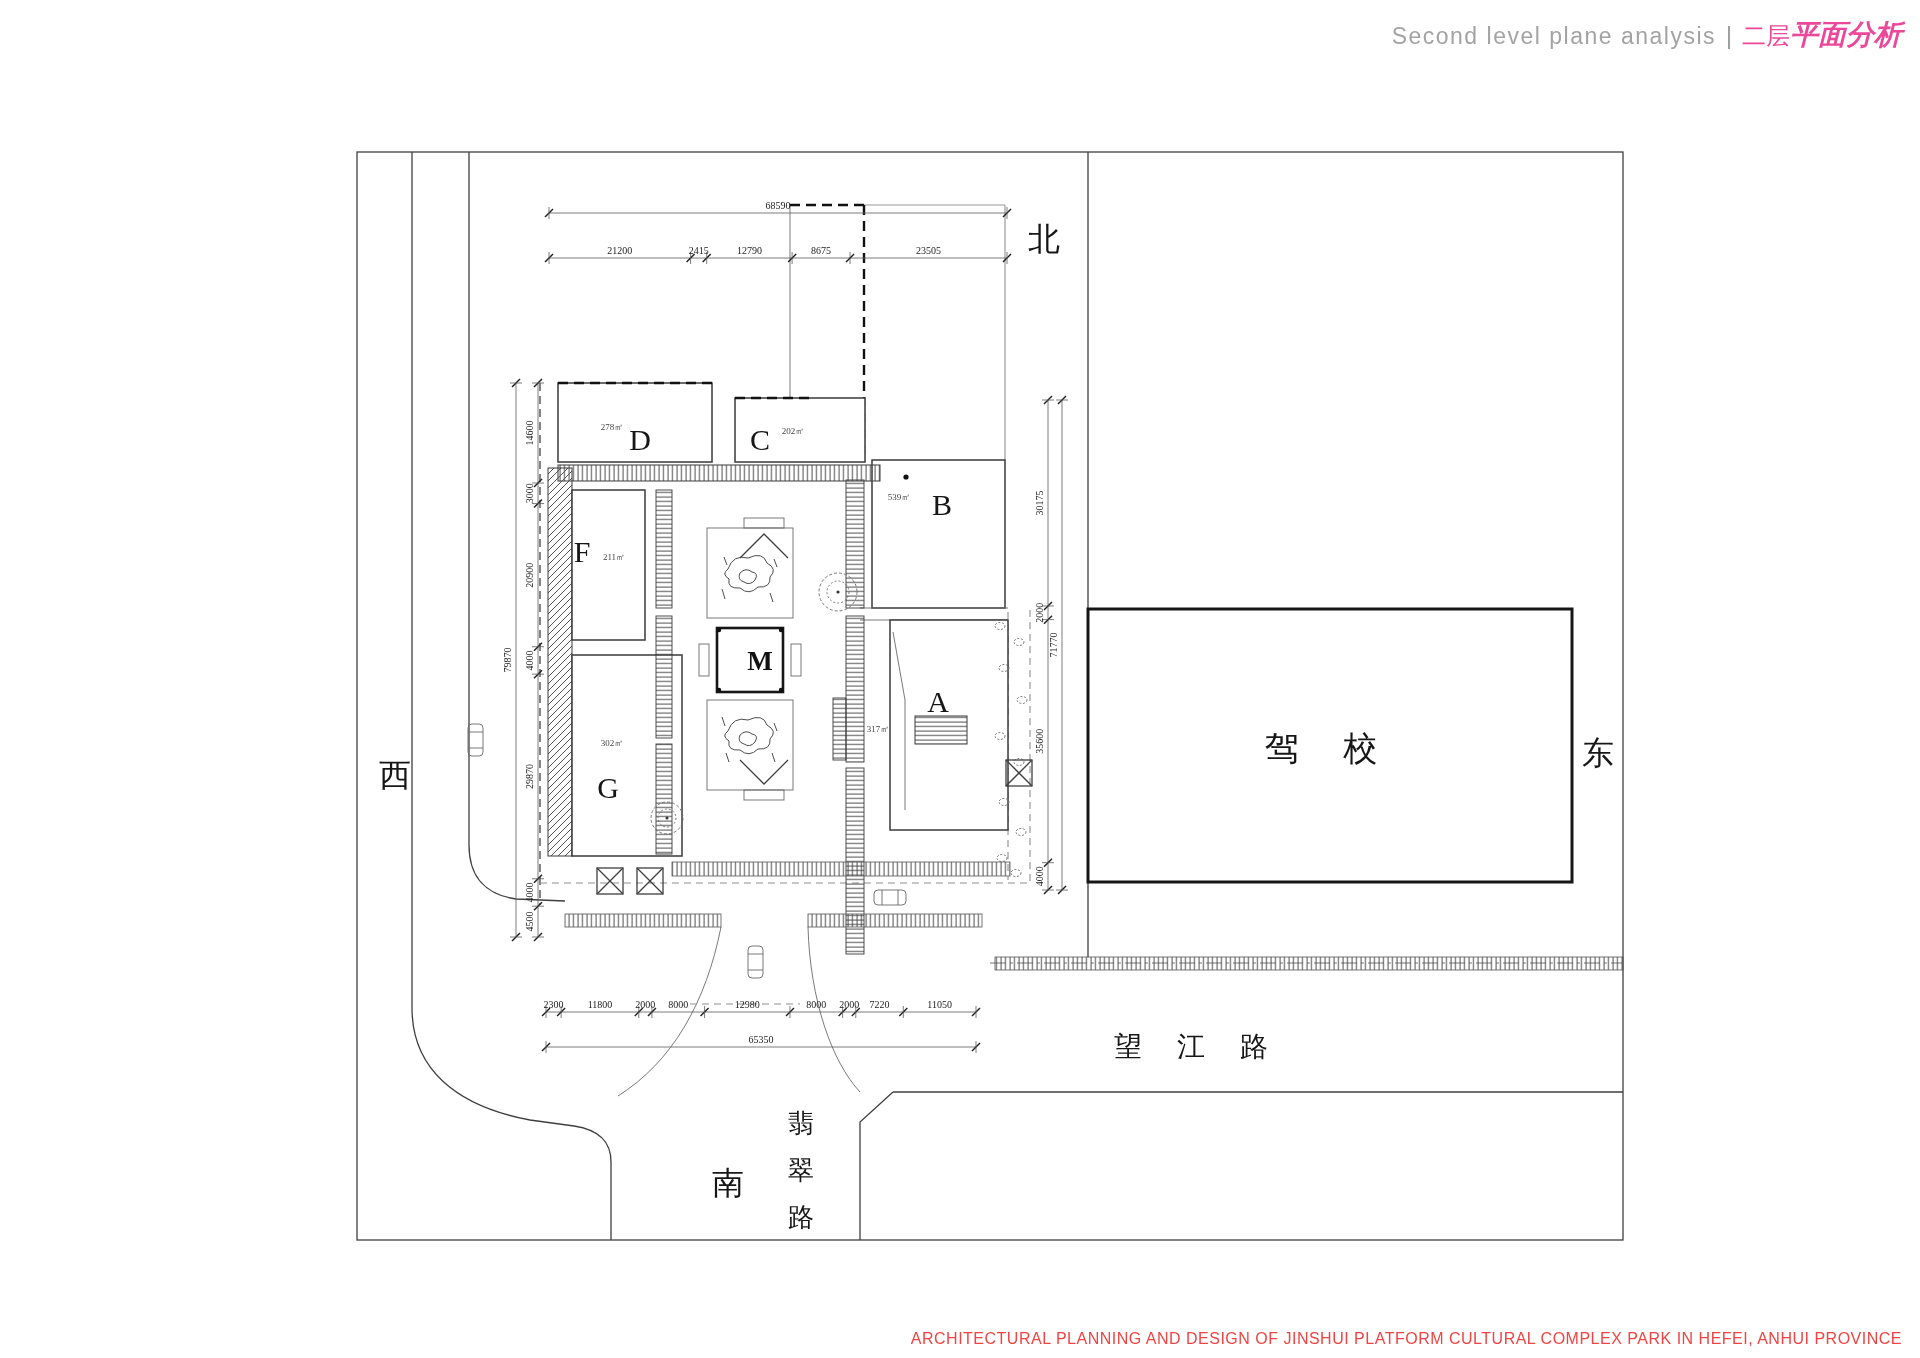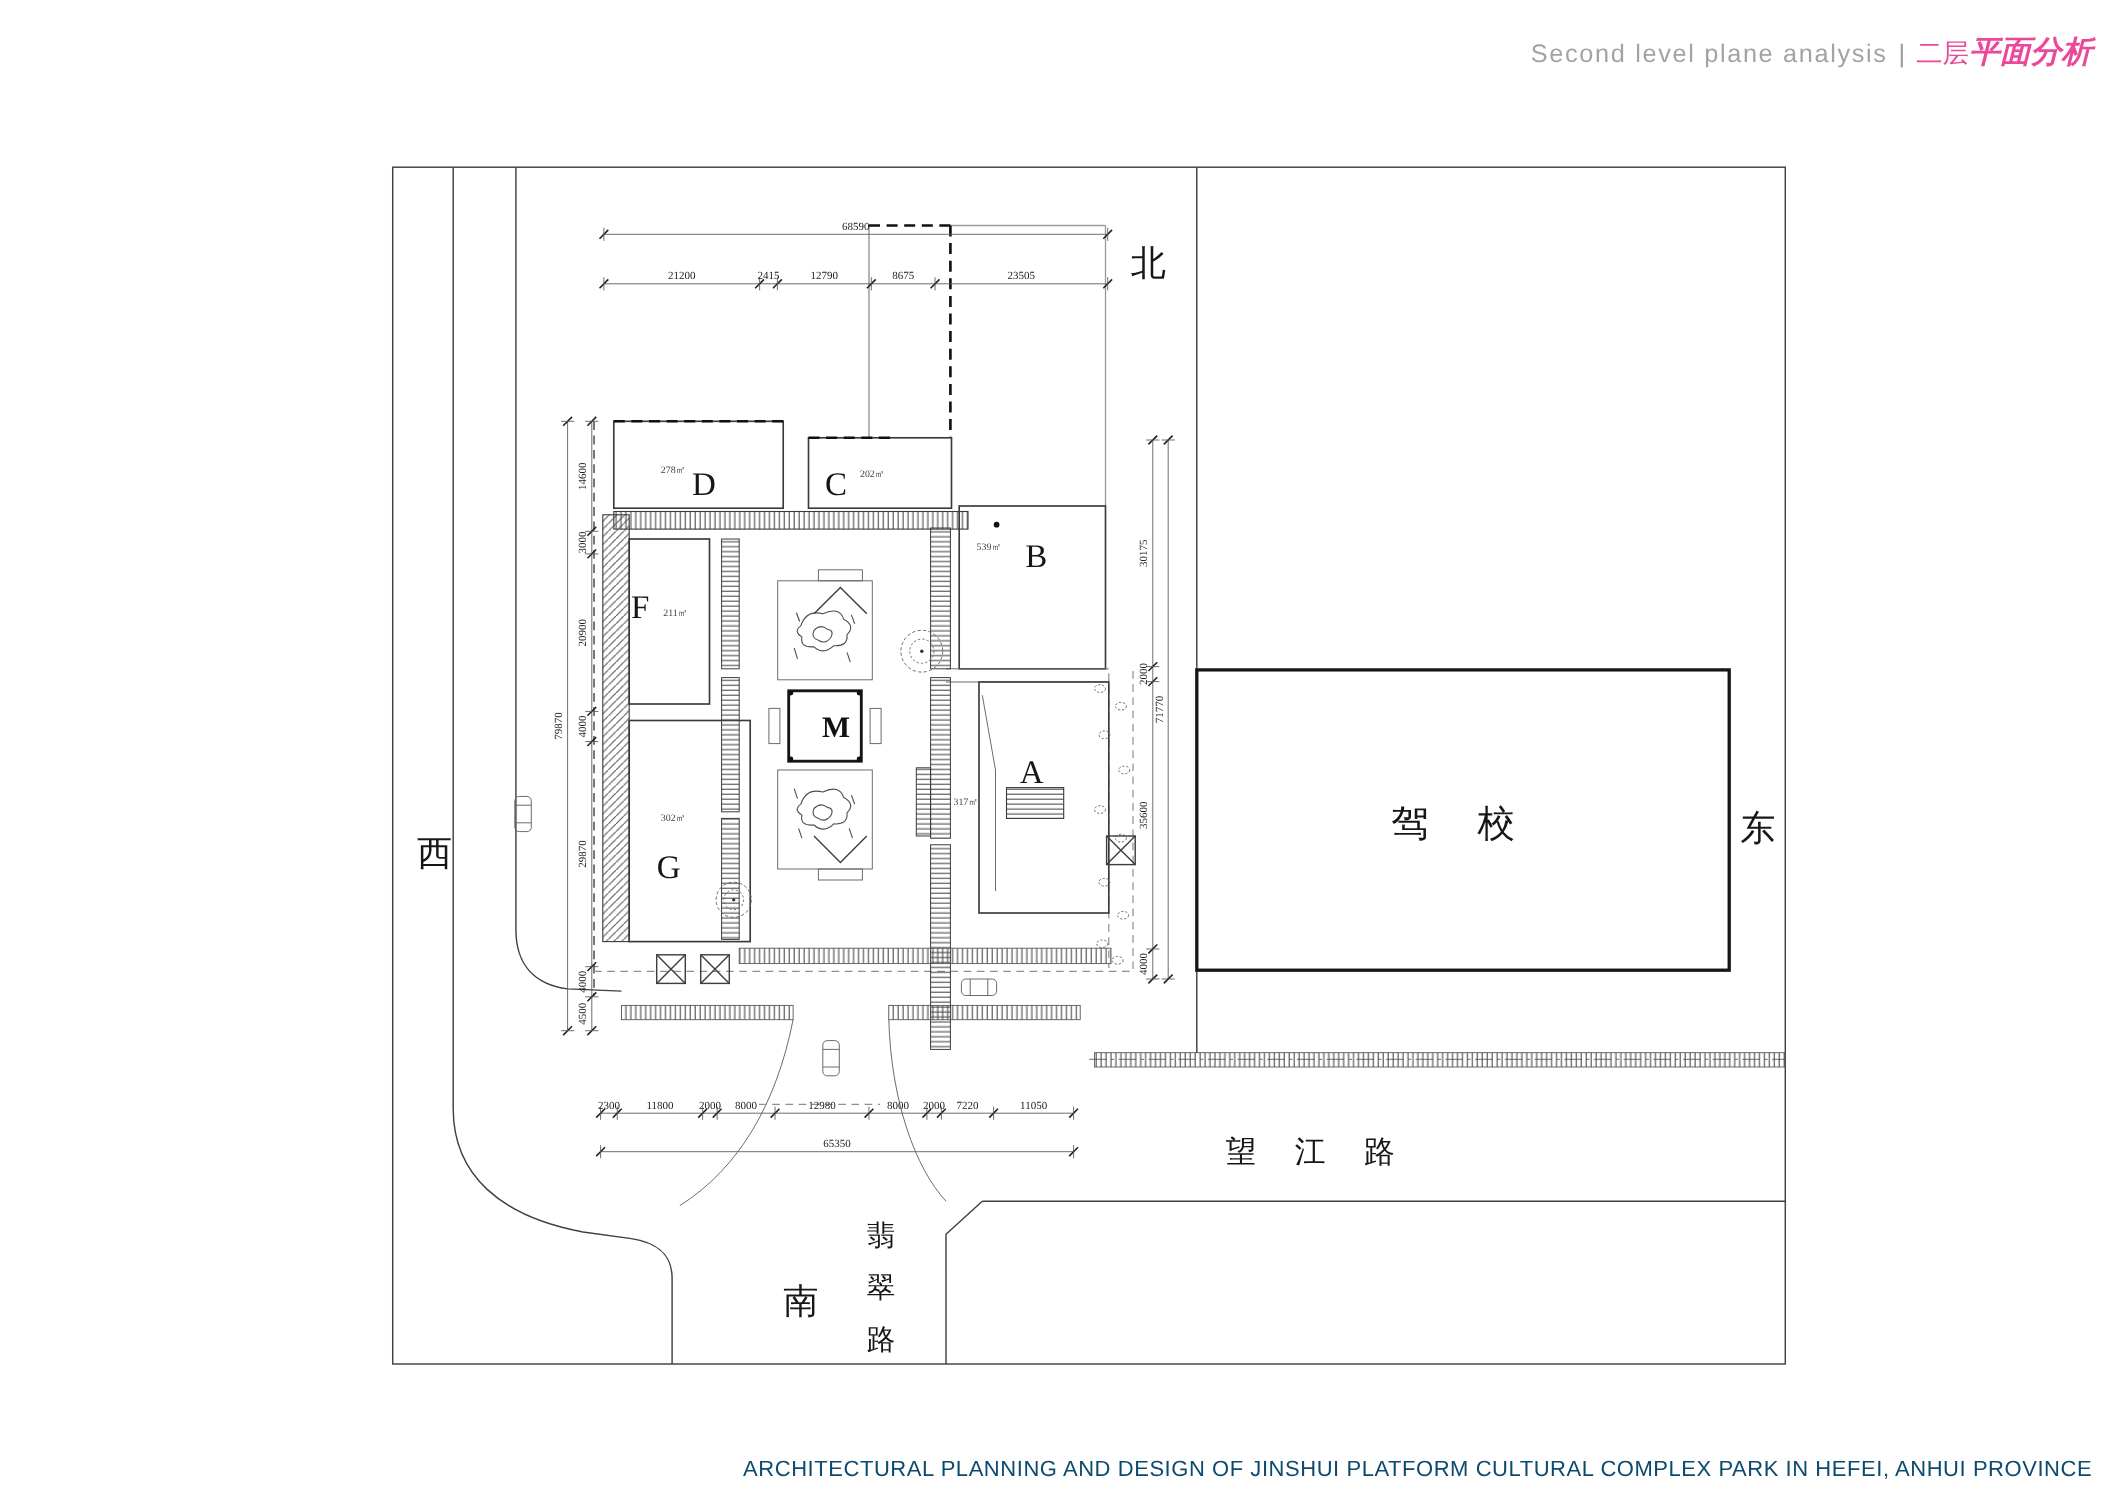--- a/index.html
+++ b/index.html
@@ -1,27 +1,27 @@
 <!DOCTYPE html>
 <html><head>
 <meta charset="utf-8">
 <style>
   html,body{margin:0;padding:0;background:#fff;}
   .page{position:relative;width:1920px;height:1358px;background:#fff;overflow:hidden;
         font-family:"Liberation Sans",sans-serif;}
   
-  .header{position:absolute;top:28px;right:18px;display:flex;align-items:baseline;gap:10px;}
+  .header{position:absolute;top:16px;right:18px;display:flex;align-items:baseline;gap:10px;}
   .h-en{font-size:23px;letter-spacing:1.5px;color:#a3a3a3;}
   .h-sep{font-size:23px;color:#9a9a9a;font-weight:300;}
   .h-zh-light{font-size:24px;color:#ec4899;font-family:"Liberation Serif",serif;}
   .h-zh-bold{font-size:28px;color:#ec4899;font-weight:bold;font-family:"Liberation Serif",serif;font-style:italic;}
   
   .footer{position:absolute;right:18px;bottom:10px;text-align:right;}
   .f-zh{font-size:26px;font-weight:bold;color:#42382c;font-family:"Liberation Serif",serif;letter-spacing:1px;}
-  .f-en{font-size:20px;color:#0c4a6e;letter-spacing:.5px;margin-top:3px;}
+  .f-en{font-size:16px;color:#ef4444;letter-spacing:.5px;margin-top:3px;}
   
   svg{position:absolute;left:0;top:0;}
   .ln{stroke:#3f3f3f;stroke-width:1.3;fill:none;}
   .lnthin{stroke:#6a6a6a;stroke-width:.9;fill:none;}
   .lngray{stroke:#9a9a9a;stroke-width:1.2;fill:none;}
   .bld{stroke:#3a3a3a;stroke-width:1.5;fill:#ffffff;}
   .bold{stroke:#161616;stroke-width:2.6;fill:none;}
   .dash{stroke:#333;stroke-width:1.2;fill:none;stroke-dasharray:8 5;}
   .dashbold{stroke:#111;stroke-width:2.4;fill:none;stroke-dasharray:10 6;}
   .dashgray{stroke:#8f8f8f;stroke-width:1.1;fill:none;stroke-dasharray:7 5;}

